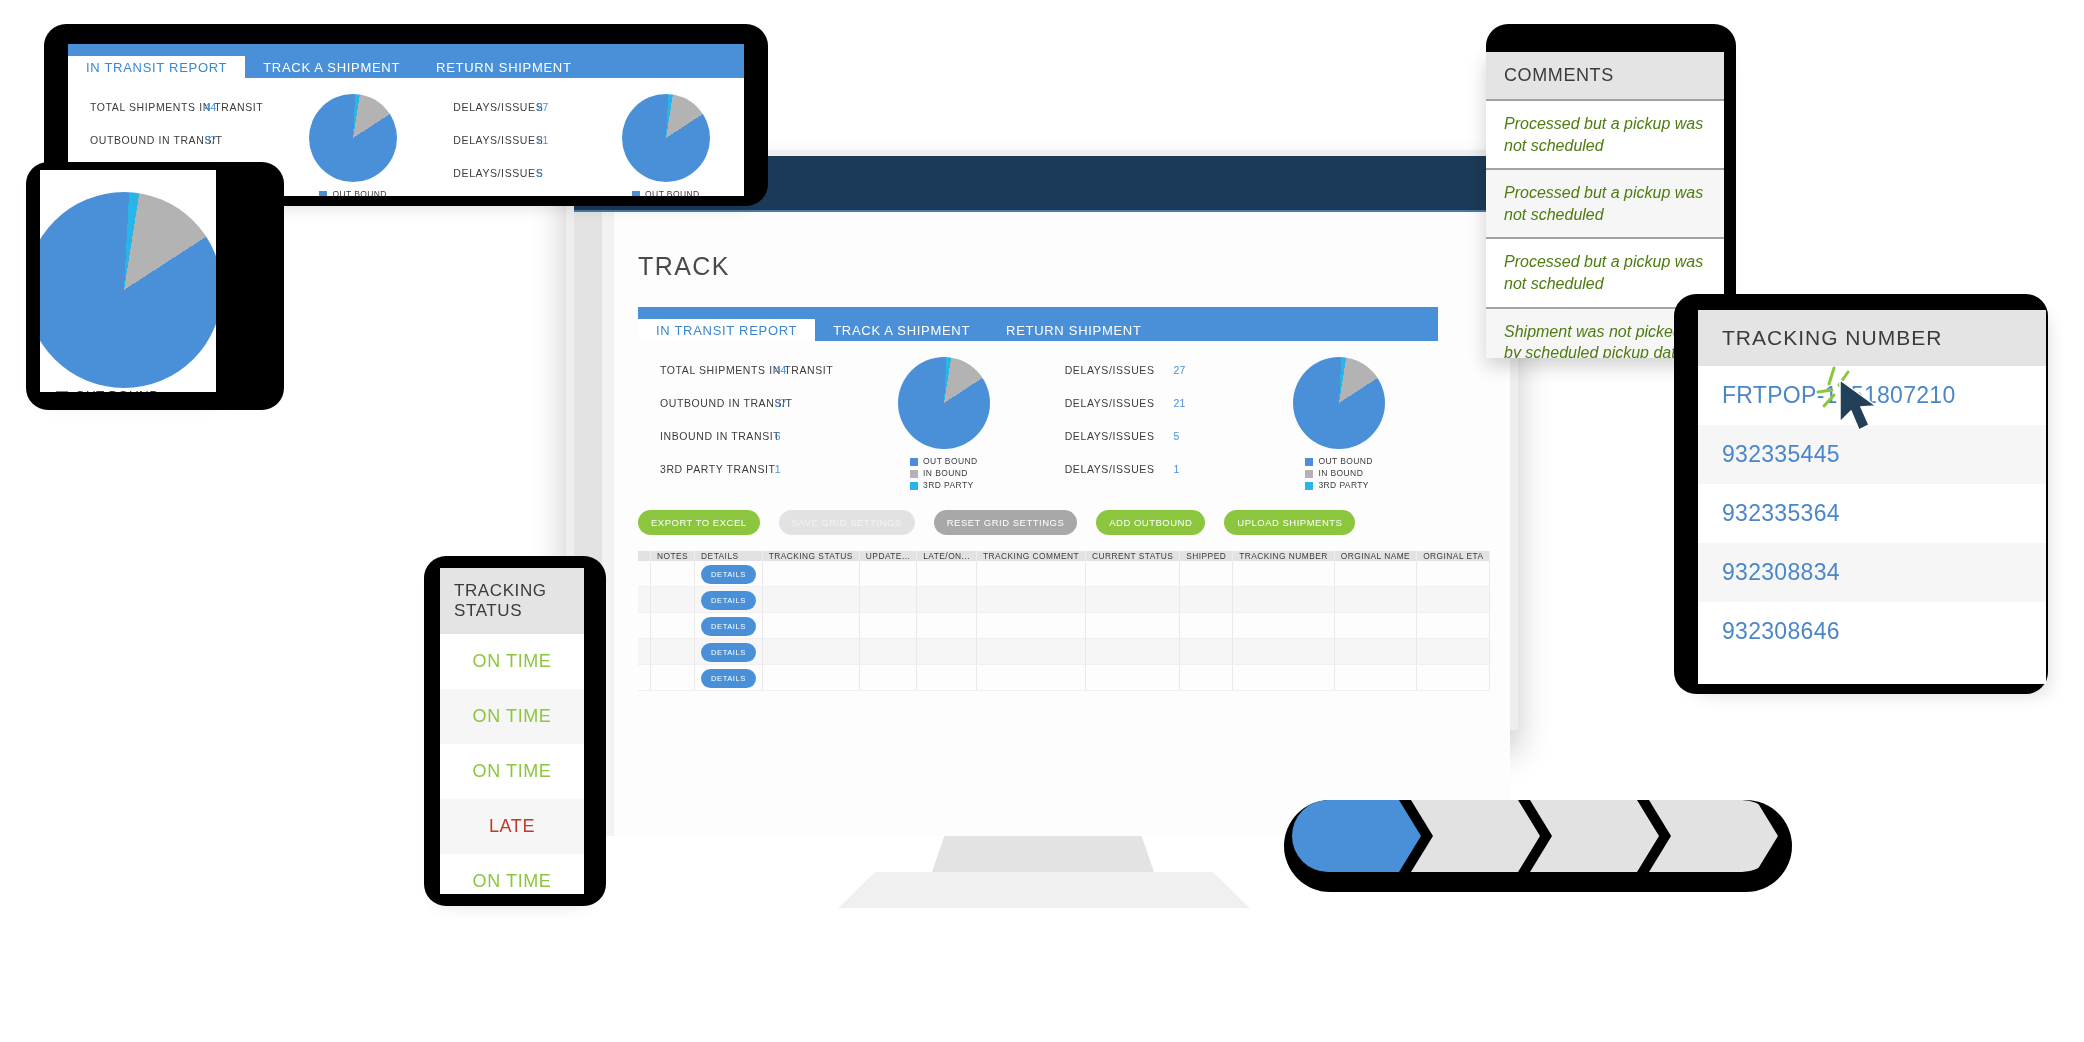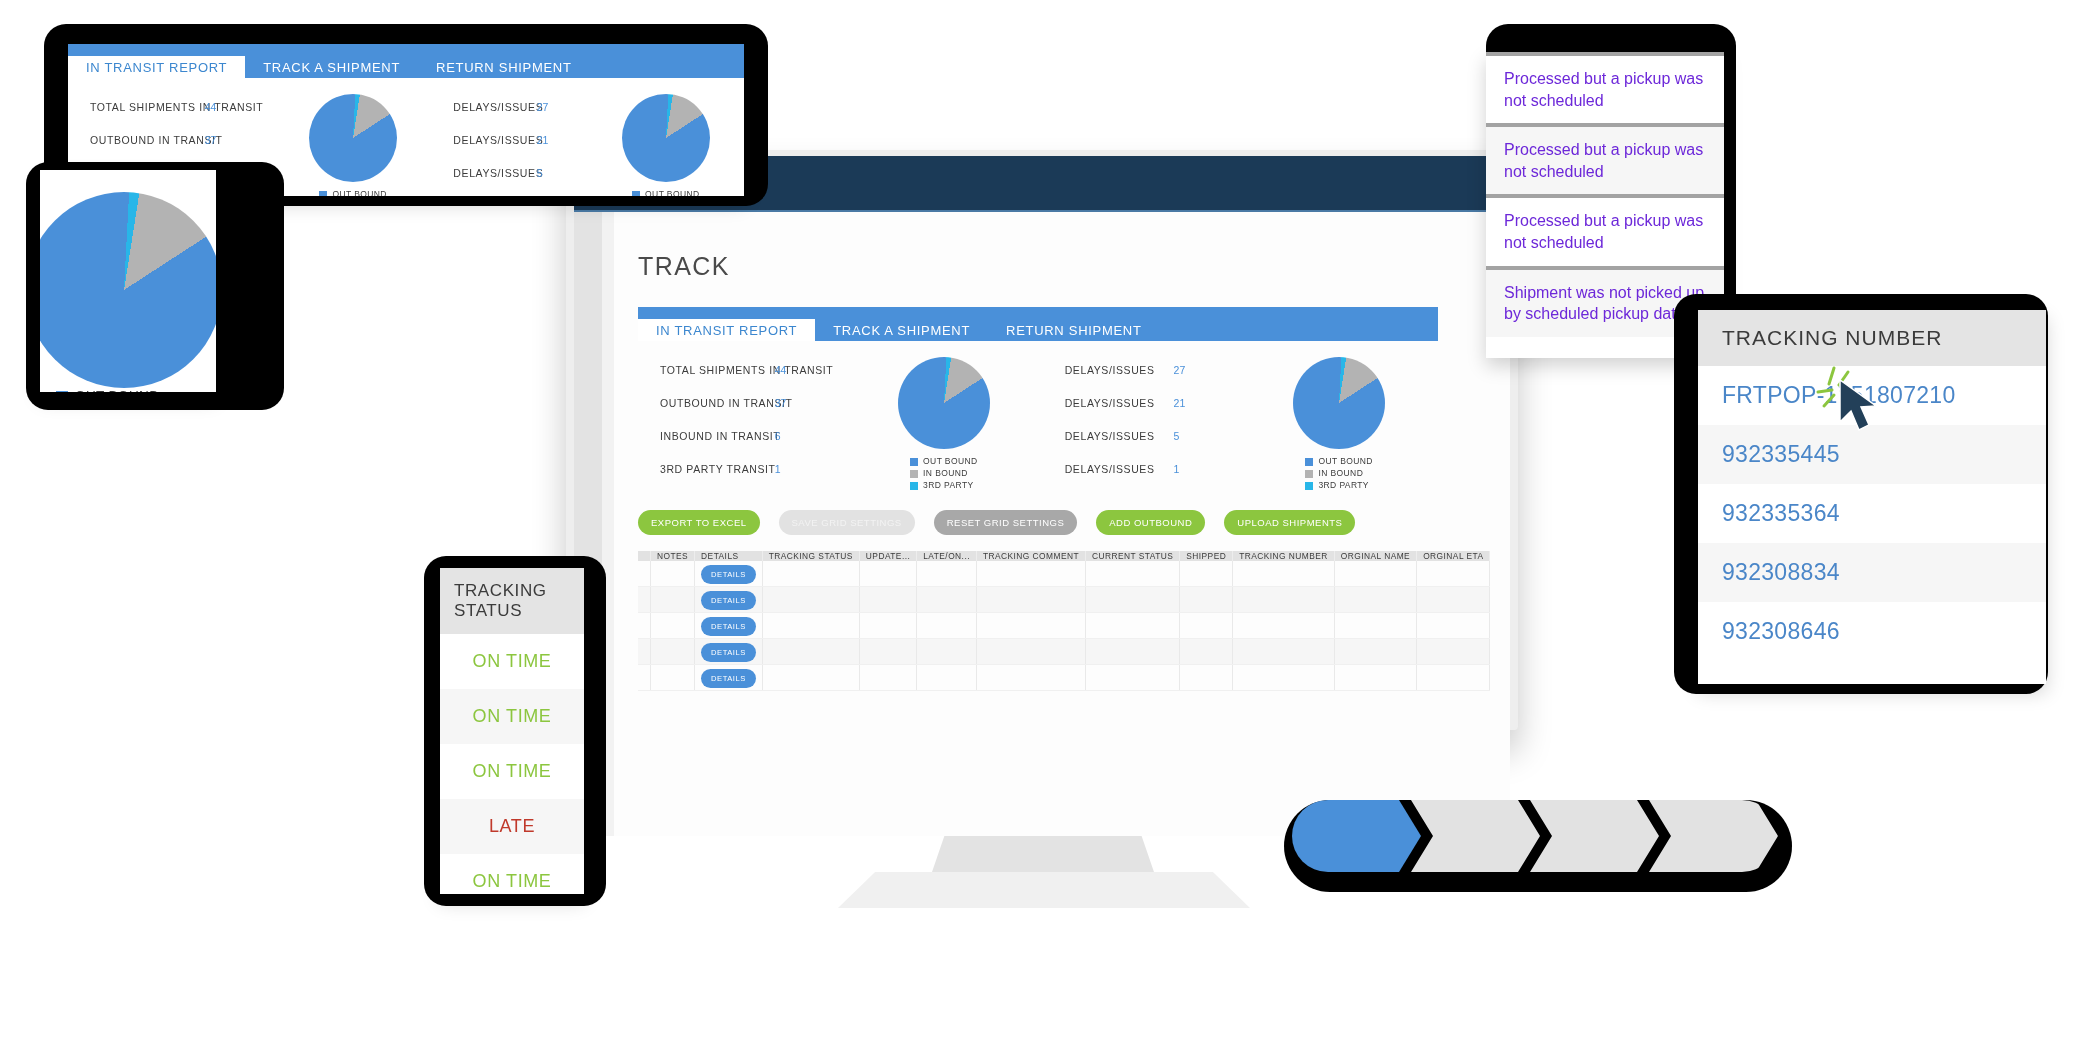--- a/index.html
+++ b/index.html
@@ -26,24 +26,25 @@
     background: #e4e4e4;
     color: #3b3b3b;
     font-size: 19px;
     letter-spacing: .6px;
     padding: 14px 20px;
     font-weight: 400;
   }
   .panel-row {
     padding: 14px 20px;
     font-size: 18px;
-    color: #6d28d9;
+    color: #4d7c0f;
     line-height: 1.35;
     background: #fff;
-    border-top: 4px solid #a3a3a3;
+    border-top: 2px solid #a3a3a3;
+    font-style: italic;
   }
   .panel-row.alt { background: #f6f6f6; }
 
   
   #monitor-shell {
     position: absolute;
     left: 566px; top: 150px;
     width: 952px; height: 580px;
     background: #eeeeee;
     border-radius: 4px;
@@ -594,20 +595,21 @@
     <div class="panel-header" style="font-size:17px;padding:13px 14px;">TRACKING STATUS</div>
     <div class="status-row" style="color:#8cc63f">ON TIME</div>
     <div class="status-row alt" style="color:#8cc63f">ON TIME</div>
     <div class="status-row" style="color:#8cc63f">ON TIME</div>
     <div class="status-row alt" style="color:#c0392b">LATE</div>
     <div class="status-row" style="color:#8cc63f">ON TIME</div>
   </div>
 
   <div class="device" id="popout-comments-device"></div>
   <div class="panel" id="popout-comments">
+    <div class="panel-header" style="font-size:18px;padding:13px 18px;">COMMENTS</div>
     <div class="panel-row" style="font-size:16px;padding:12px 18px;">Processed but a pickup was not scheduled</div>
     <div class="panel-row alt" style="font-size:16px;padding:12px 18px;">Processed but a pickup was not scheduled</div>
     <div class="panel-row" style="font-size:16px;padding:12px 18px;">Processed but a pickup was not scheduled</div>
     <div class="panel-row alt" style="font-size:16px;padding:12px 18px;">Shipment was not picked up by scheduled pickup date</div>
 
   </div>
 
   <div class="device" id="popout-track-device"></div>
   <div class="panel" id="popout-track">
     <div class="track-header">TRACKING NUMBER</div>

